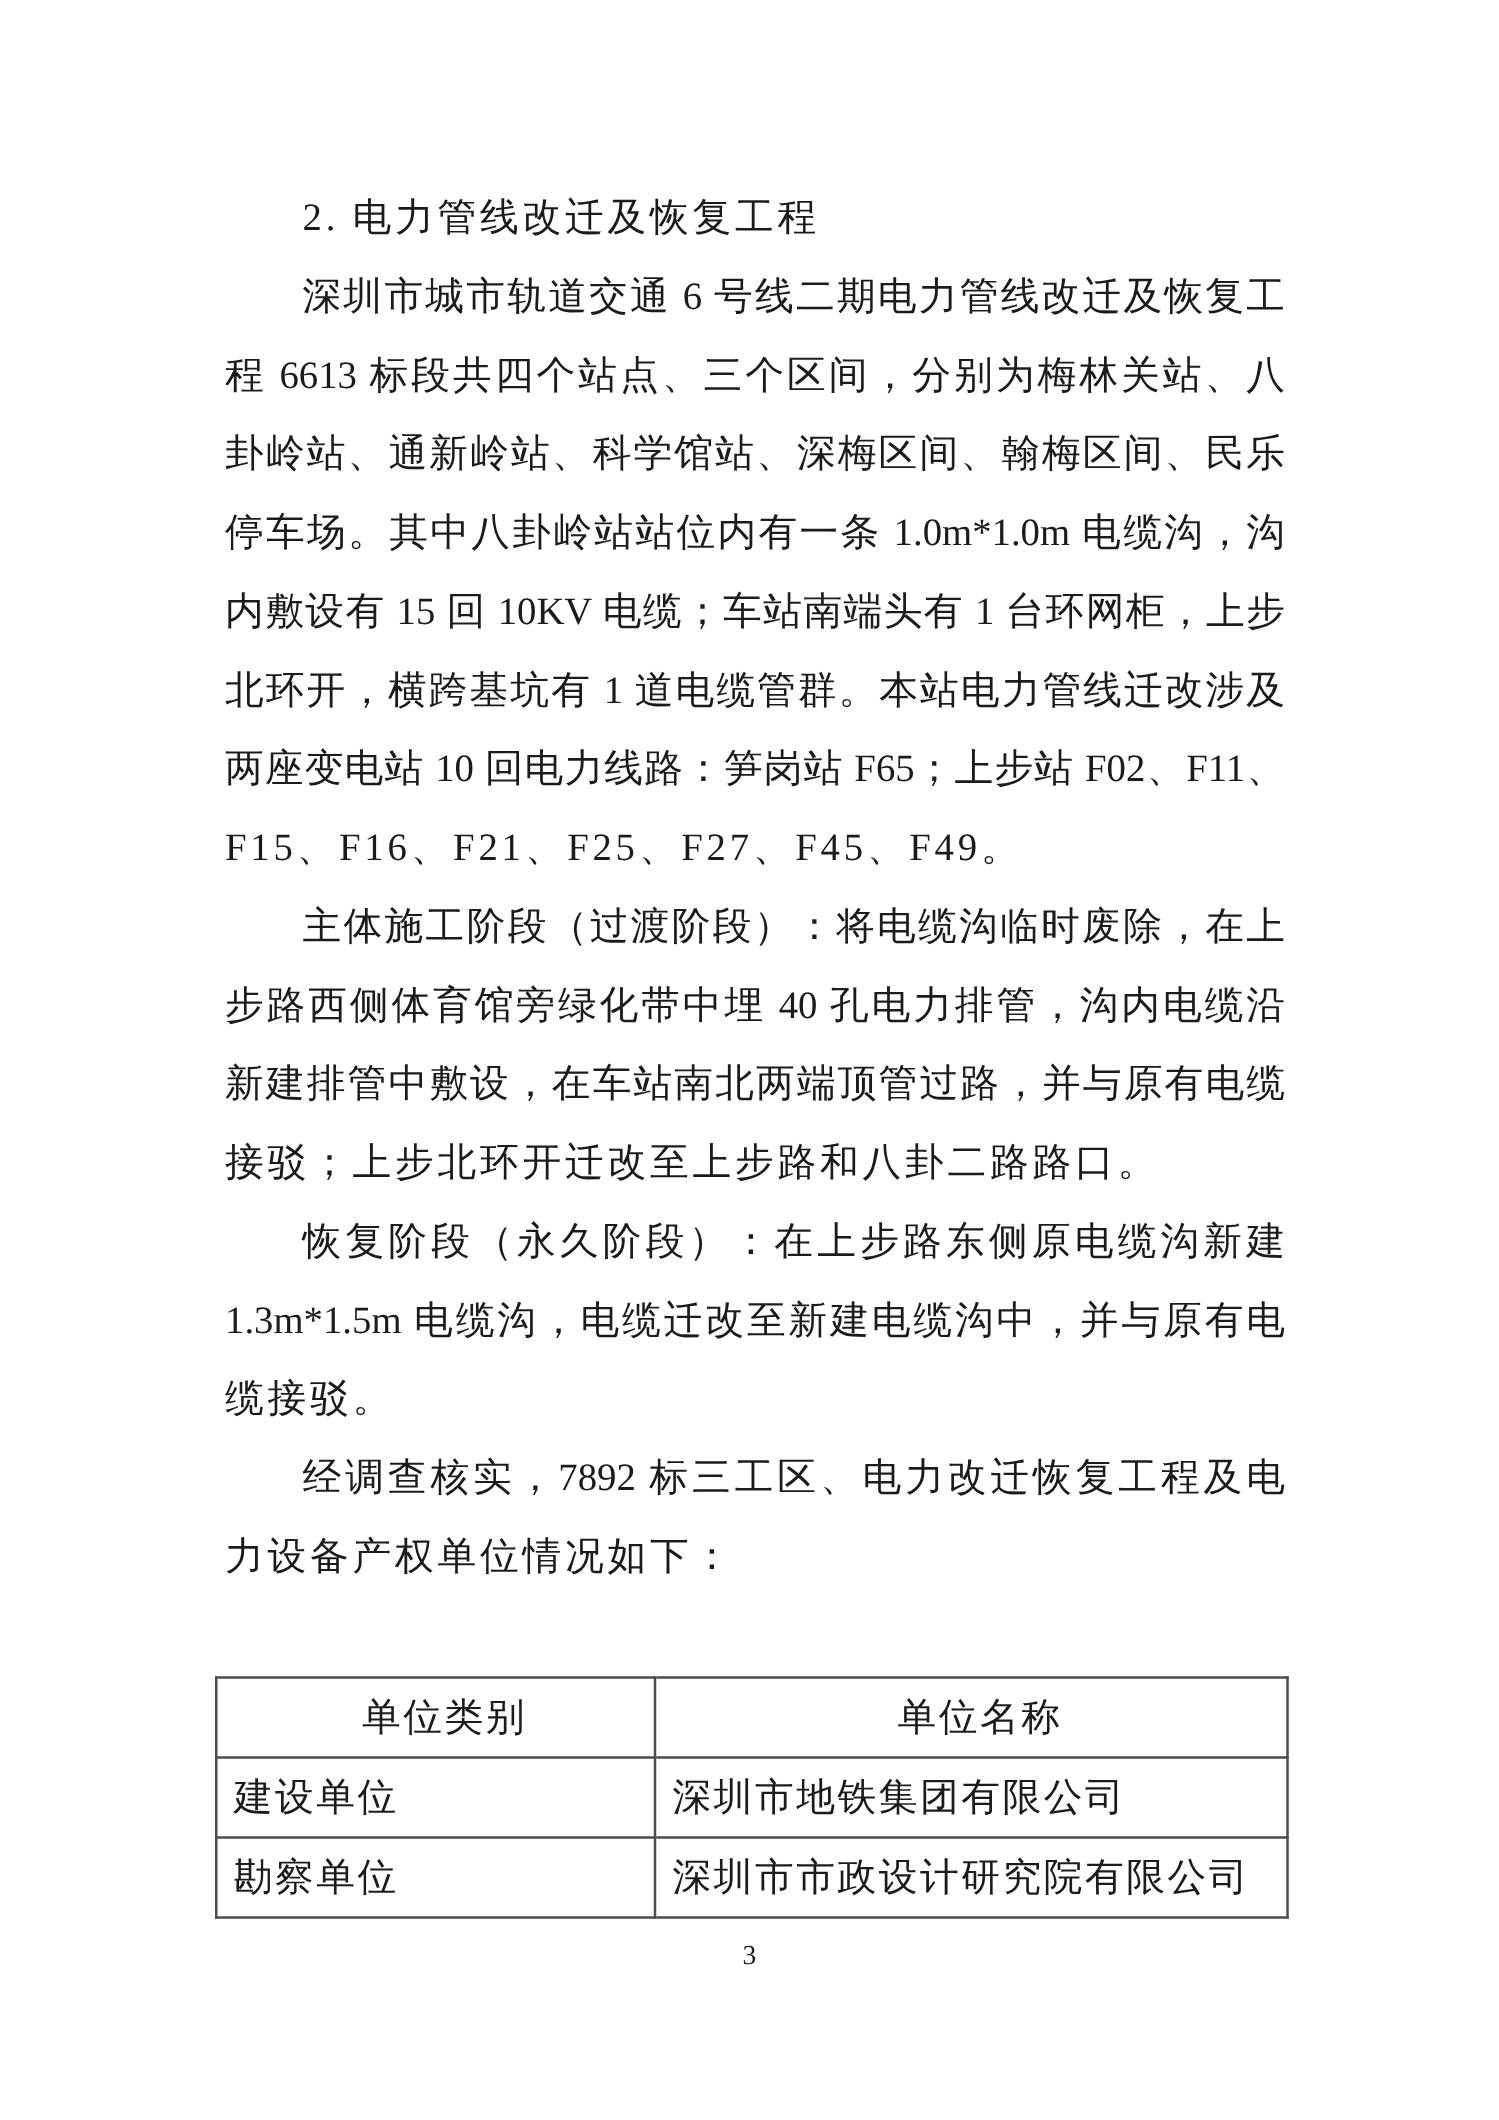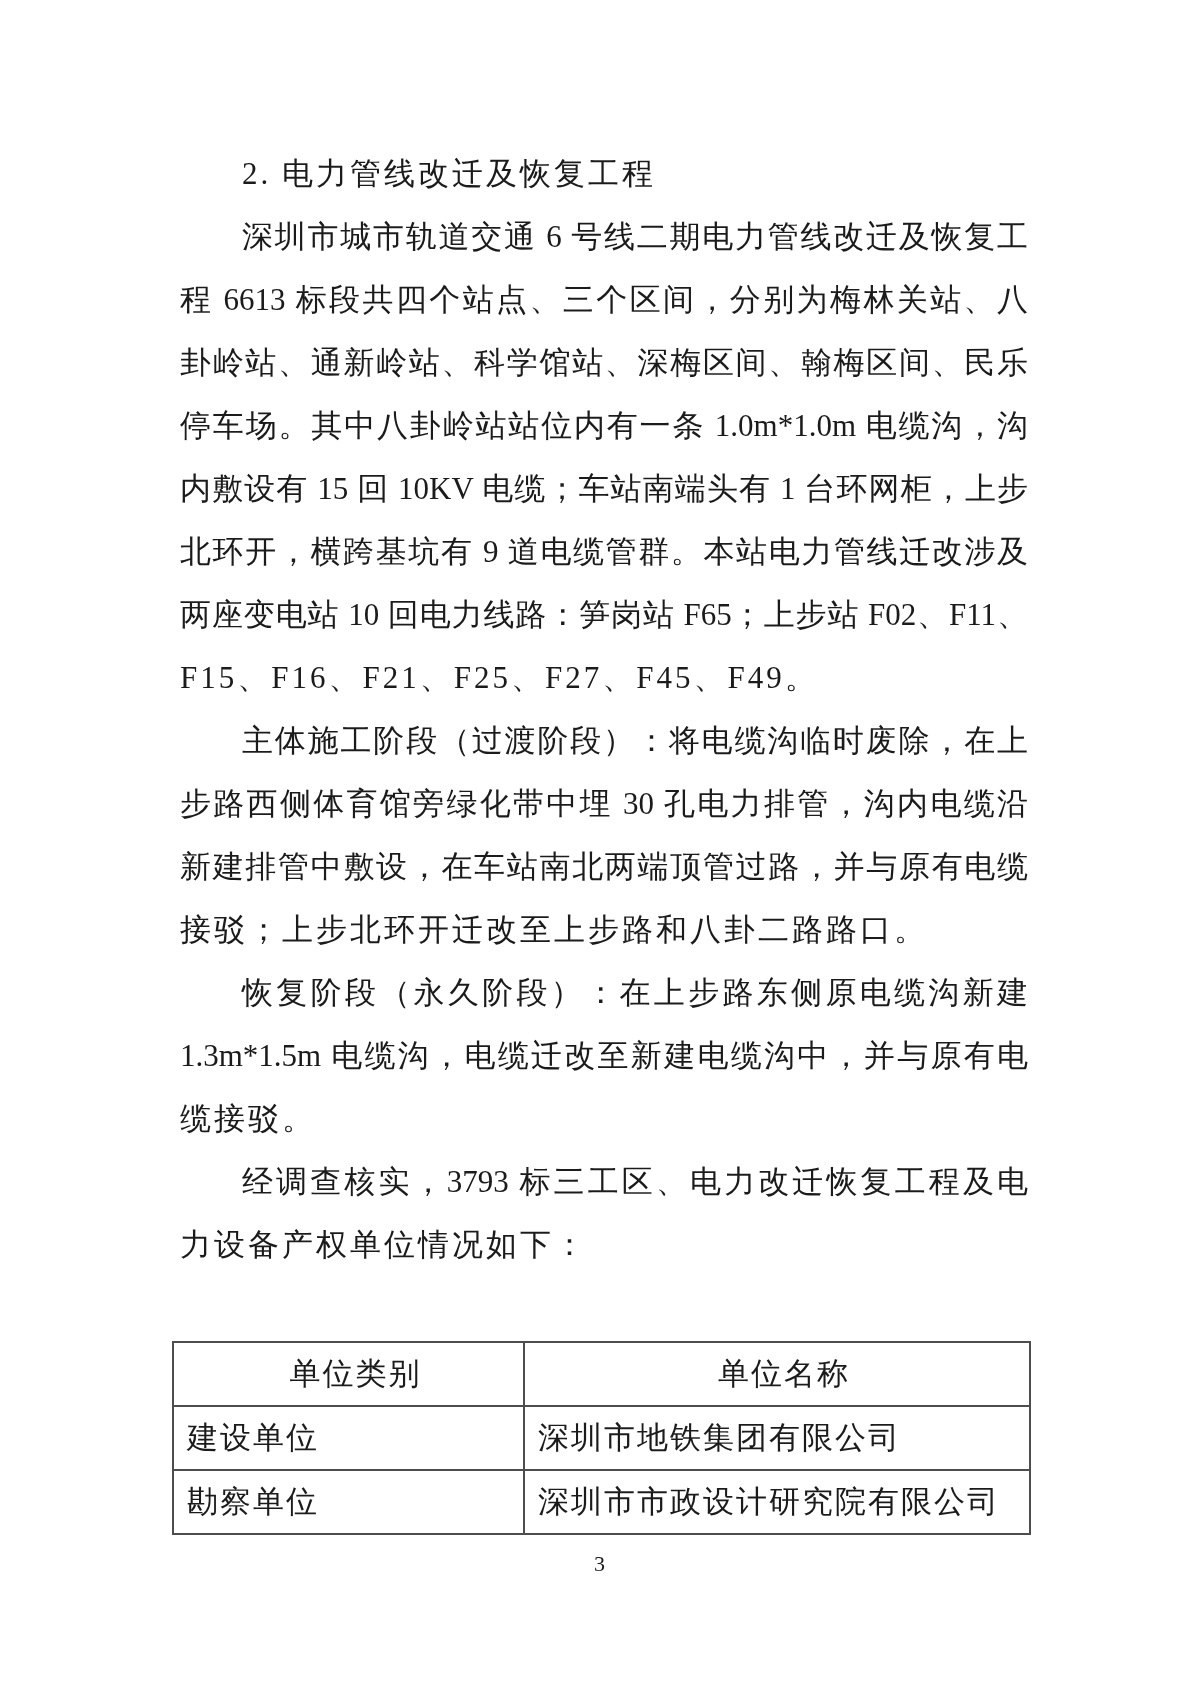--- a/index.html
+++ b/index.html
@@ -89,31 +89,31 @@
 
 <div class="page">
 
   <div class="textblock">
     <div class="line indent">2. 电力管线改迁及恢复工程</div>
     <div class="line indent justify">深圳市城市轨道交通 6 号线二期电力管线改迁及恢复工</div>
     <div class="line justify">程 6613 标段共四个站点、三个区间，分别为梅林关站、八</div>
     <div class="line justify">卦岭站、通新岭站、科学馆站、深梅区间、翰梅区间、民乐</div>
     <div class="line justify">停车场。其中八卦岭站站位内有一条 1.0m*1.0m 电缆沟，沟</div>
     <div class="line justify">内敷设有 15 回 10KV 电缆；车站南端头有 1 台环网柜，上步</div>
-    <div class="line justify">北环开，横跨基坑有 9 道电缆管群。本站电力管线迁改涉及</div>
+    <div class="line justify">北环开，横跨基坑有 1 道电缆管群。本站电力管线迁改涉及</div>
     <div class="line justify">两座变电站 10 回电力线路：笋岗站 F65；上步站 F02、F11、</div>
     <div class="line">F15、F16、F21、F25、F27、F45、F49。</div>
     <div class="line indent justify">主体施工阶段（过渡阶段）：将电缆沟临时废除，在上</div>
-    <div class="line justify">步路西侧体育馆旁绿化带中埋 30 孔电力排管，沟内电缆沿</div>
+    <div class="line justify">步路西侧体育馆旁绿化带中埋 40 孔电力排管，沟内电缆沿</div>
     <div class="line justify">新建排管中敷设，在车站南北两端顶管过路，并与原有电缆</div>
     <div class="line">接驳；上步北环开迁改至上步路和八卦二路路口。</div>
     <div class="line indent justify">恢复阶段（永久阶段）：在上步路东侧原电缆沟新建</div>
     <div class="line justify">1.3m*1.5m 电缆沟，电缆迁改至新建电缆沟中，并与原有电</div>
     <div class="line">缆接驳。</div>
-    <div class="line indent justify">经调查核实，3793 标三工区、电力改迁恢复工程及电</div>
+    <div class="line indent justify">经调查核实，7892 标三工区、电力改迁恢复工程及电</div>
     <div class="line">力设备产权单位情况如下：</div>
   </div>
 
   <table class="units-table">
     <colgroup>
       <col class="col-type">
       <col class="col-name">
     </colgroup>
     <thead>
       <tr>

